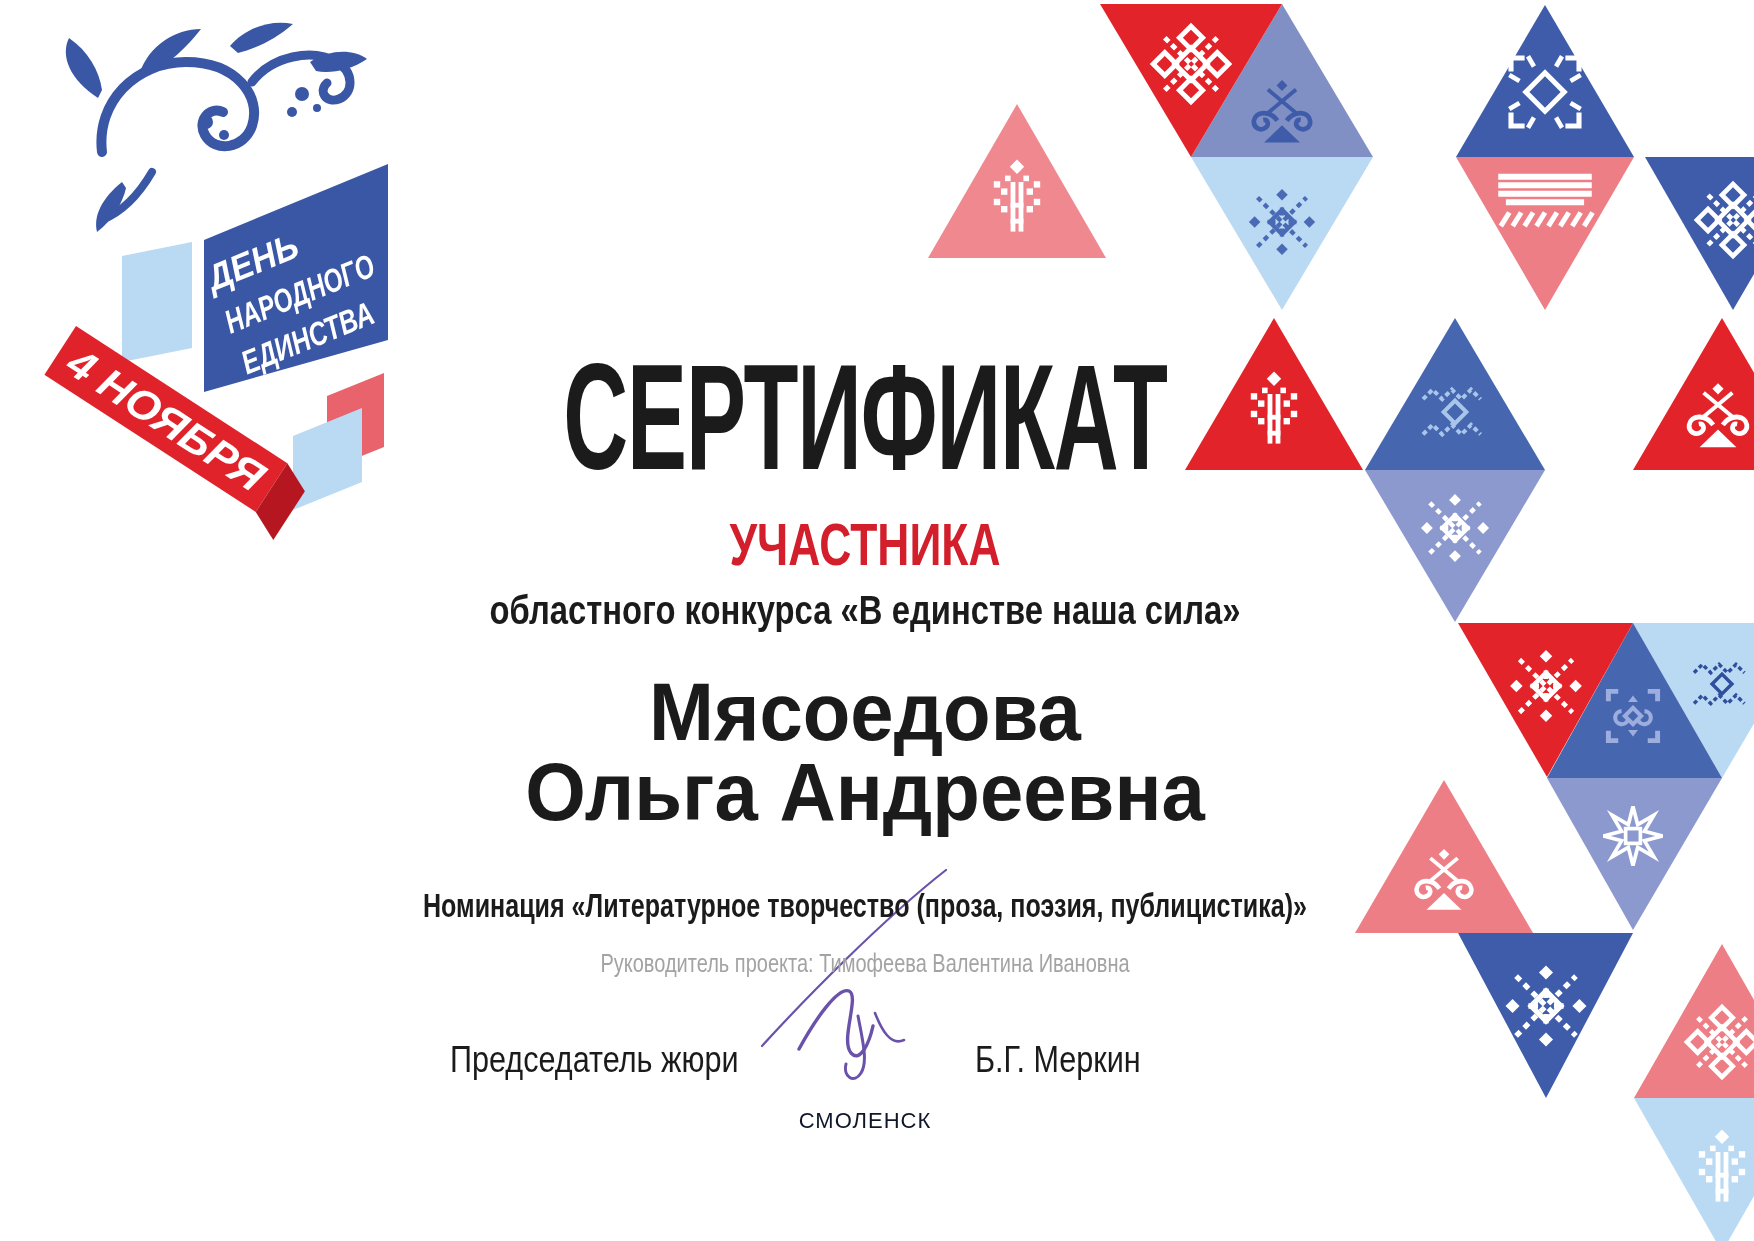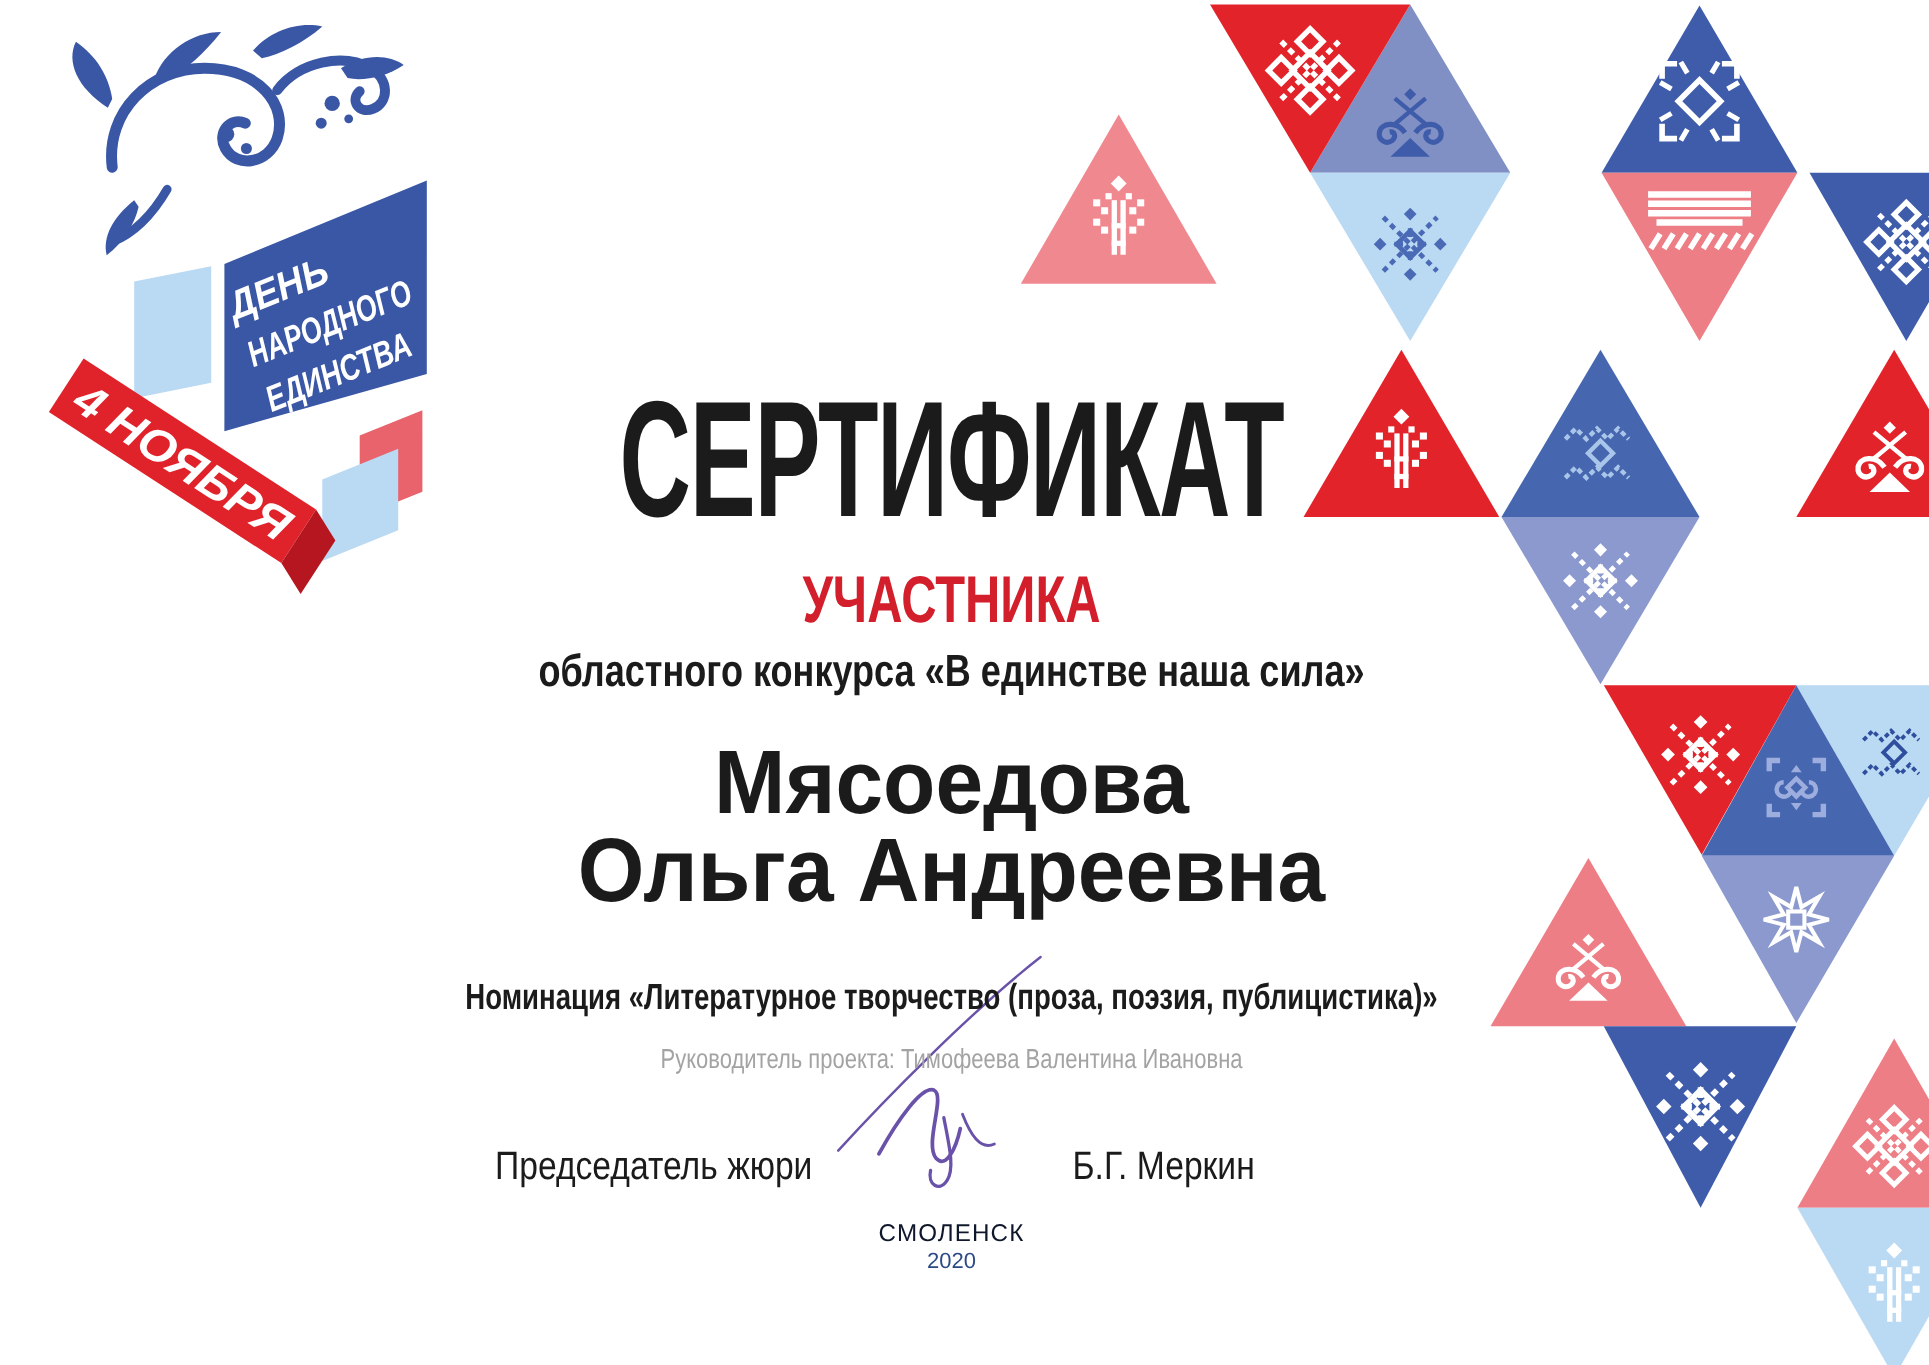--- a/index.html
+++ b/index.html
@@ -183,15 +183,14 @@
   <div class="textcol t-contest">областного конкурса «В единстве наша сила»</div>
   <div class="textcol t-name">
     <div>Мясоедова</div>
     <div>Ольга Андреевна</div>
   </div>
   <div class="textcol t-nomin">Номинация «Литературное творчество (проза, поэзия, публицистика)»</div>
   <div class="textcol t-leader">Руководитель проекта: Тимофеева Валентина Ивановна</div>
   <div class="t-role">Председатель жюри</div>
   <div class="t-signer">Б.Г. Меркин</div>
   <div class="textcol t-city">СМОЛЕНСК</div>
-  <div class="textcol t-year">2020</div>
 
 </div>
 
 </body></html>

